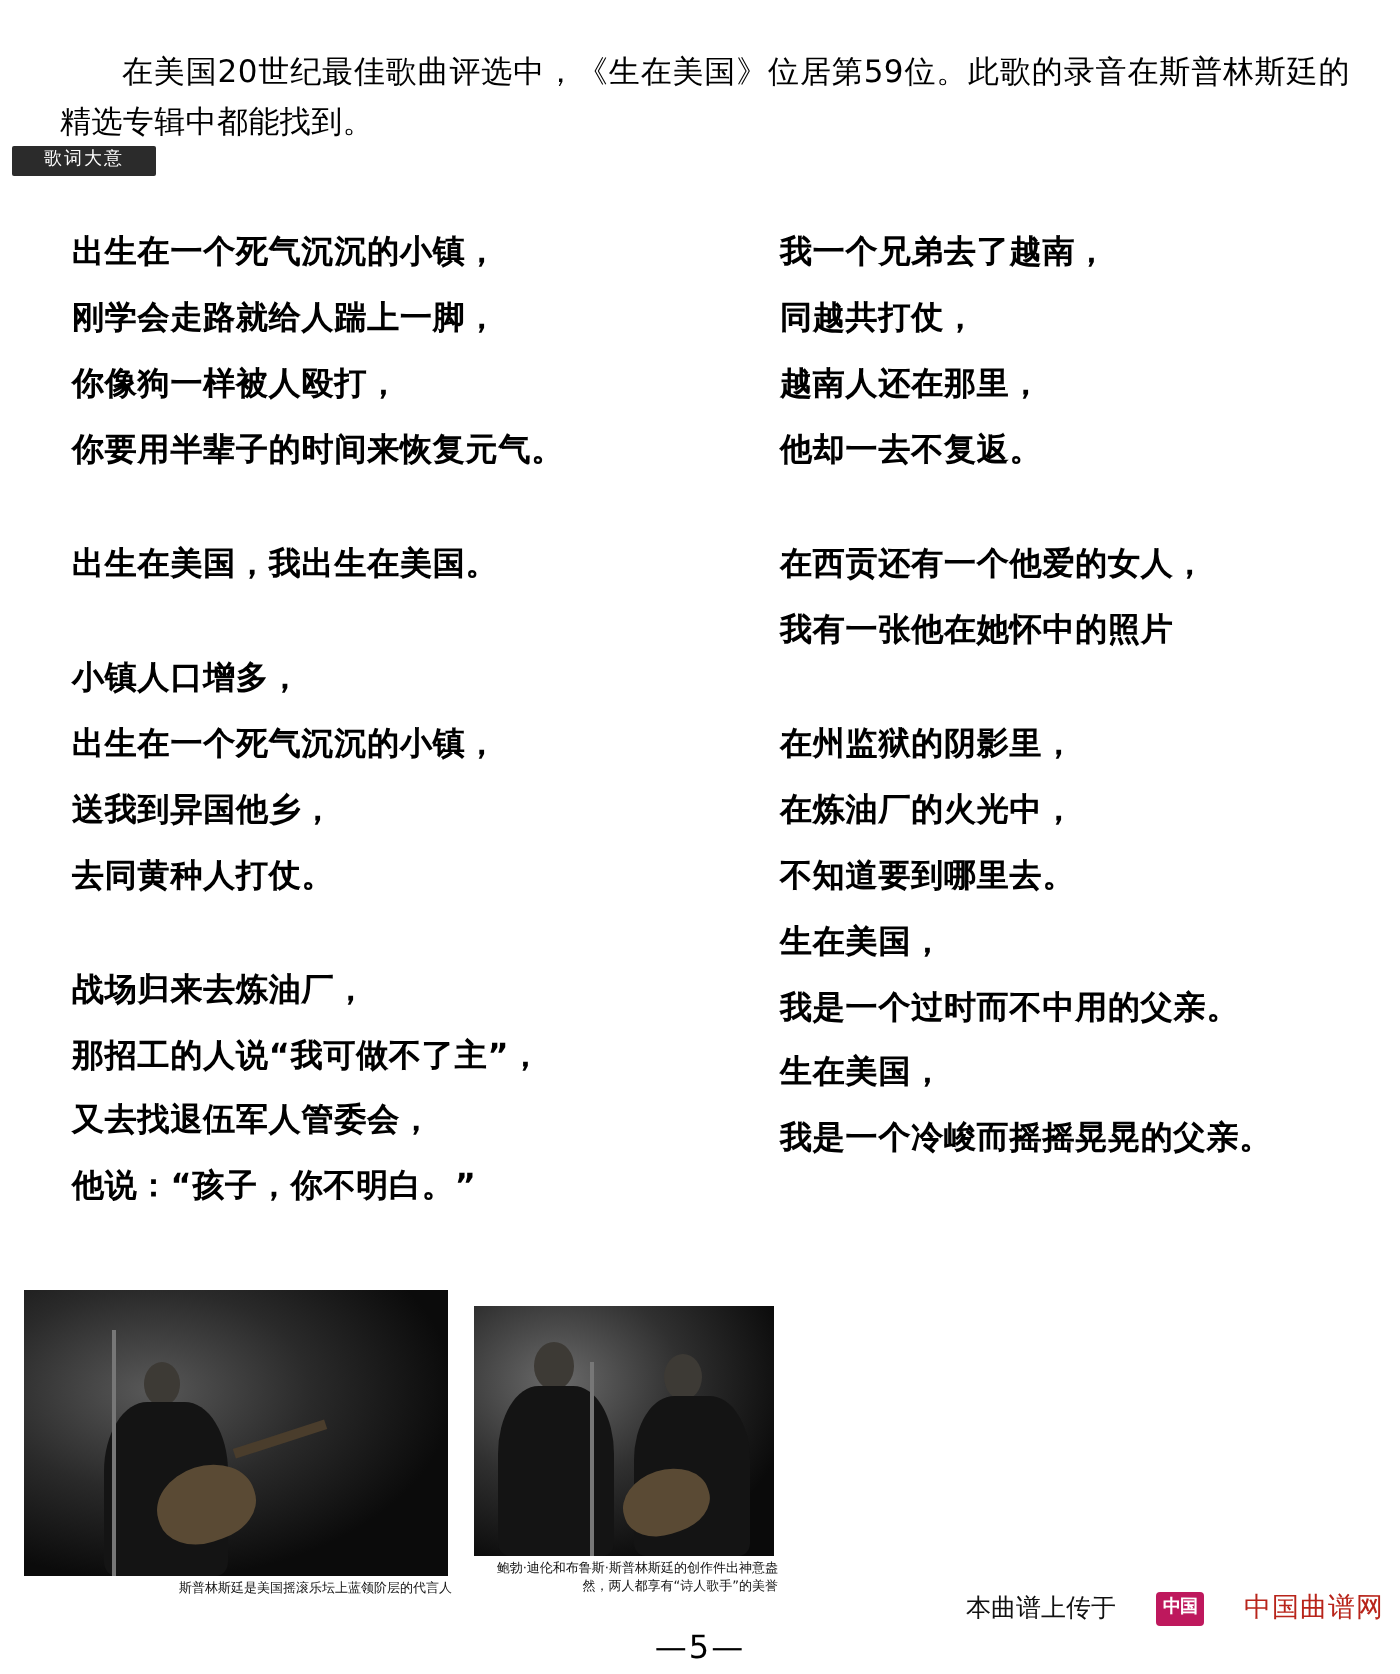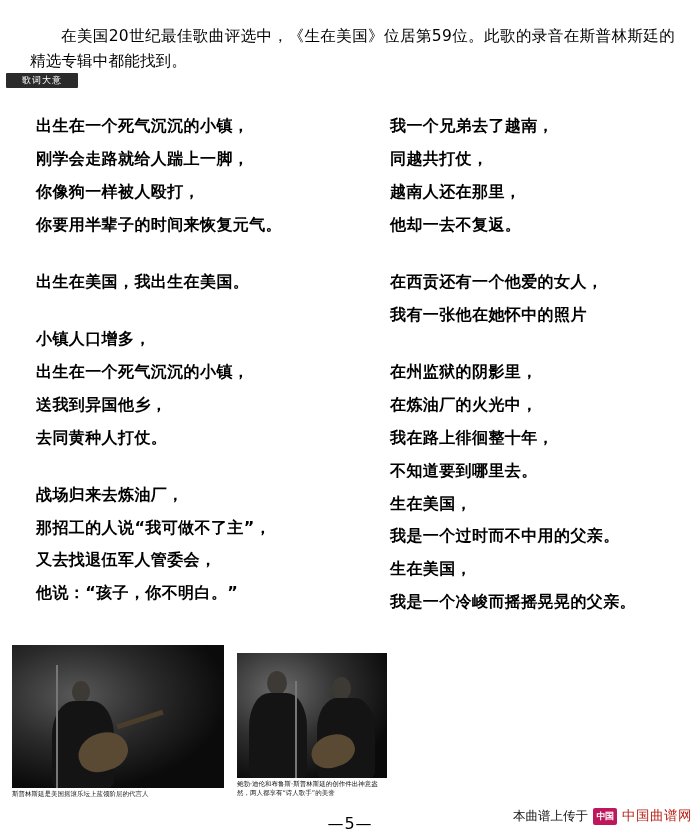--- a/index.html
+++ b/index.html
@@ -92,20 +92,21 @@
     top: 8px;
     width: 150px;
     height: 125px;
   }
   .caption {
     position: absolute;
     color: #111;
     font-size: 6.5px;
     line-height: 1.45;
     letter-spacing: 0px;
+    text-align: right;
   }
   .cap-1 {
     left: 0px;
     top: 145px;
     width: 214px;
   }
   .cap-2 {
     left: 225px;
     top: 135px;
     width: 152px;
@@ -158,24 +159,24 @@
     right: 0;
     bottom: 4px;
     text-align: center;
     font-size: 16px;
     letter-spacing: 1px;
   }
   
   .footer {
     position: absolute;
     right: 8px;
-    bottom: 12px;
+    bottom: 24px;
     display: flex;
     align-items: center;
-    gap: 5px;
+    gap: 20px;
     font-size: 13px;
     color: #111;
     margin-left: 16px;
   }
   .footer-logo {
     display: inline-block;
     width: 24px;
     height: 17px;
     background: #be185d;
     color: #fff;
@@ -235,21 +236,20 @@
         <div class="line">越南人还在那里，</div>
         <div class="line">他却一去不复返。</div>
       </div>
       <div class="stanza">
         <div class="line">在西贡还有一个他爱的女人，</div>
         <div class="line">我有一张他在她怀中的照片</div>
       </div>
       <div class="stanza tight">
         <div class="line">在州监狱的阴影里，</div>
         <div class="line">在炼油厂的火光中，</div>
-        <div class="line">我在路上徘徊整十年，</div>
         <div class="line">不知道要到哪里去。</div>
         <div class="line">生在美国，</div>
         <div class="line">我是一个过时而不中用的父亲。</div>
         <div class="line">生在美国，</div>
         <div class="line">我是一个冷峻而摇摇晃晃的父亲。</div>
       </div>
     </div>
 
   </div>
 

